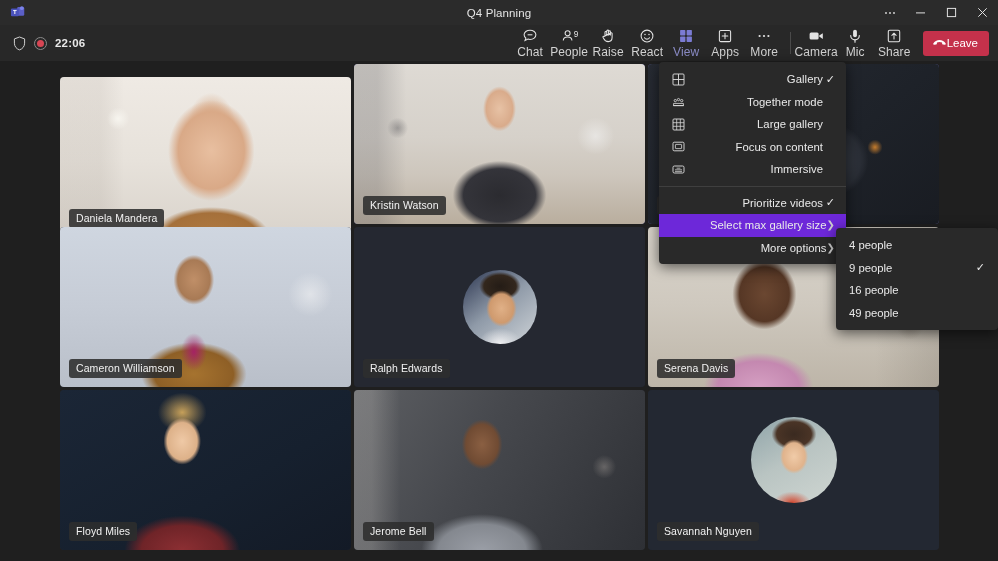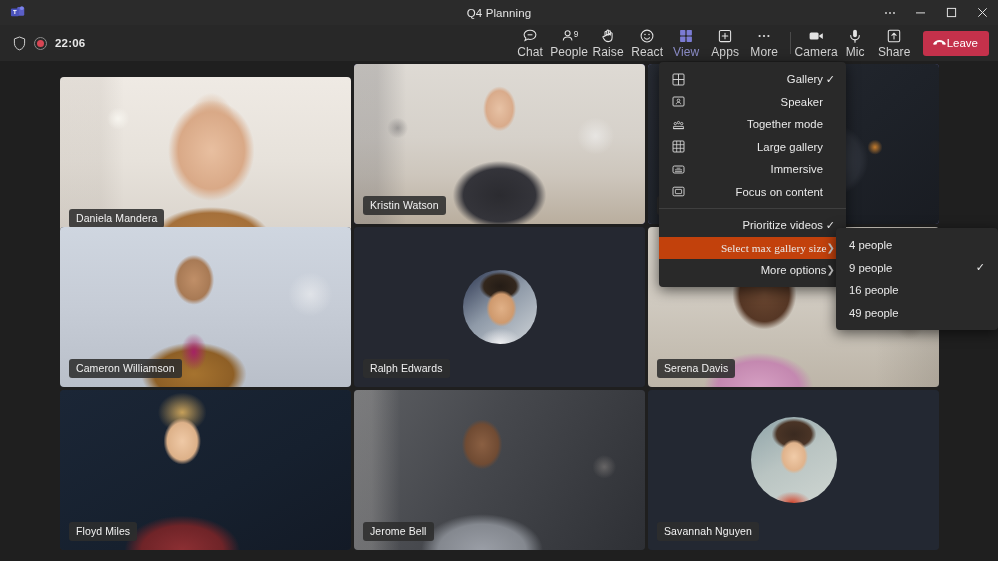--- a/index.html
+++ b/index.html
@@ -103,21 +103,21 @@
     background: #292929; border-radius: 4px;
     box-shadow: 0 3px 14px rgba(0,0,0,.6);
     padding: 6px 0 5px; z-index: 40;
   }
   .mi {
     height: 22.5px; display: flex; align-items: center;
     padding: 0 11px 0 13px; color: #e9e9e9; font-size: 11.3px;
     letter-spacing: .05px;
     text-align: right;
   }
-  .mi:hover, .mi.hl { background: #c2410c; font-family: Liberation Serif, serif; }
+  .mi:hover, .mi.hl { background: #6d28d9; }
   .mi .mic { width: 20px; display: flex; align-items: center; }
   .mi .mtx { flex: 1; }
   .mi .chk { width: 12px; color: #e9e9e9; font-size: 11px; line-height: 1; }
   .mi .arw { color: #cfcfcf; font-size: 10px; line-height: 1; }
   .msep { height: 1px; background: #3f3f3f; margin: 5px 0 5px; }
 
   .submenu {
     position: absolute; left: 836px; top: 228px; width: 162px;
     background: #292929; border-radius: 4px;
     box-shadow: 0 3px 14px rgba(0,0,0,.6);
@@ -412,31 +412,20 @@
       <span class="mic">
         <svg width="13" height="13" viewBox="0 0 13 13">
             <rect x="1" y="1" width="11" height="11" rx="1" fill="none" stroke="#d7d7d7" stroke-width=".95"></rect>
             <path d="M6.5 1v11M1 6.5h11" stroke="#d7d7d7" stroke-width=".95"></path>
           </svg>
       </span>
       <span class="mtx">Gallery</span>
       <span class="chk">✓</span>
     </div>
 
-    <div class="mi">
-      <span class="mic">
-        <svg width="13" height="13" viewBox="0 0 13 13">
-            <rect x="1" y="2" width="11" height="9" rx="1" fill="none" stroke="#d7d7d7" stroke-width=".95"></rect>
-            <circle cx="6.5" cy="5.4" r="1.3" fill="none" stroke="#d7d7d7" stroke-width=".85"></circle>
-            <path d="M4.3 9.2c0-1.2 1-1.9 2.2-1.9s2.2.7 2.2 1.9" fill="none" stroke="#d7d7d7" stroke-width=".85"></path>
-          </svg>
-      </span>
-      <span class="mtx">Speaker</span>
-      <span class="chk"></span>
-    </div>
 
     <div class="mi">
       <span class="mic">
         <svg width="13" height="13" viewBox="0 0 13 13">
             <path d="M1.2 10.6h10.6" stroke="#d7d7d7" stroke-width="1"></path>
             <path d="M1.6 8.4h9.8v2.2H1.6z" fill="none" stroke="#d7d7d7" stroke-width=".85"></path>
             <circle cx="3.3" cy="5.6" r="1.15" fill="none" stroke="#d7d7d7" stroke-width=".85"></circle>
             <circle cx="6.5" cy="4.6" r="1.15" fill="none" stroke="#d7d7d7" stroke-width=".85"></circle>
             <circle cx="9.7" cy="5.6" r="1.15" fill="none" stroke="#d7d7d7" stroke-width=".85"></circle>
           </svg>
@@ -452,40 +441,40 @@
             <path d="M4.7 1v11M8.3 1v11M1 4.7h11M1 8.3h11" stroke="#d7d7d7" stroke-width=".8"></path>
           </svg>
       </span>
       <span class="mtx">Large gallery</span>
       <span class="chk"></span>
     </div>
 
     <div class="mi">
       <span class="mic">
         <svg width="13" height="13" viewBox="0 0 13 13">
+            <rect x="1" y="2.2" width="11" height="8.6" rx="1.2" fill="none" stroke="#d7d7d7" stroke-width=".95"></rect>
+            <rect x="3.4" y="4.4" width="6.2" height="4.2" rx=".6" fill="none" stroke="#d7d7d7" stroke-width=".8"></rect>
+          </svg>
+      </span>
+      <span class="mtx">Focus on content</span>
+      <span class="chk"></span>
+    </div>
+
+    <div class="mi">
+      <span class="mic">
+        <svg width="13" height="13" viewBox="0 0 13 13">
             <rect x="1" y="3" width="11" height="7" rx="1.4" fill="none" stroke="#d7d7d7" stroke-width=".95"></rect>
             <path d="M3 6.8h7M3 8.4h7" stroke="#d7d7d7" stroke-width=".75"></path>
             <path d="M4.6 5.2h3.8" stroke="#d7d7d7" stroke-width=".75"></path>
           </svg>
       </span>
       <span class="mtx">Immersive</span>
       <span class="chk"></span>
     </div>
 
-    <div class="mi">
-      <span class="mic">
-        <svg width="13" height="13" viewBox="0 0 13 13">
-            <rect x="1" y="2.2" width="11" height="8.6" rx="1.2" fill="none" stroke="#d7d7d7" stroke-width=".95"></rect>
-            <rect x="3.4" y="4.4" width="6.2" height="4.2" rx=".6" fill="none" stroke="#d7d7d7" stroke-width=".8"></rect>
-          </svg>
-      </span>
-      <span class="mtx">Focus on content</span>
-      <span class="chk"></span>
-    </div>
-
     <div class="msep"></div>
 
     <div class="mi">
       <span class="mtx">Prioritize videos</span>
       <span class="chk">✓</span>
     </div>
 
     <div class="mi hl">
       <span class="mtx">Select max gallery size</span>
       <span class="arw">❯</span>

